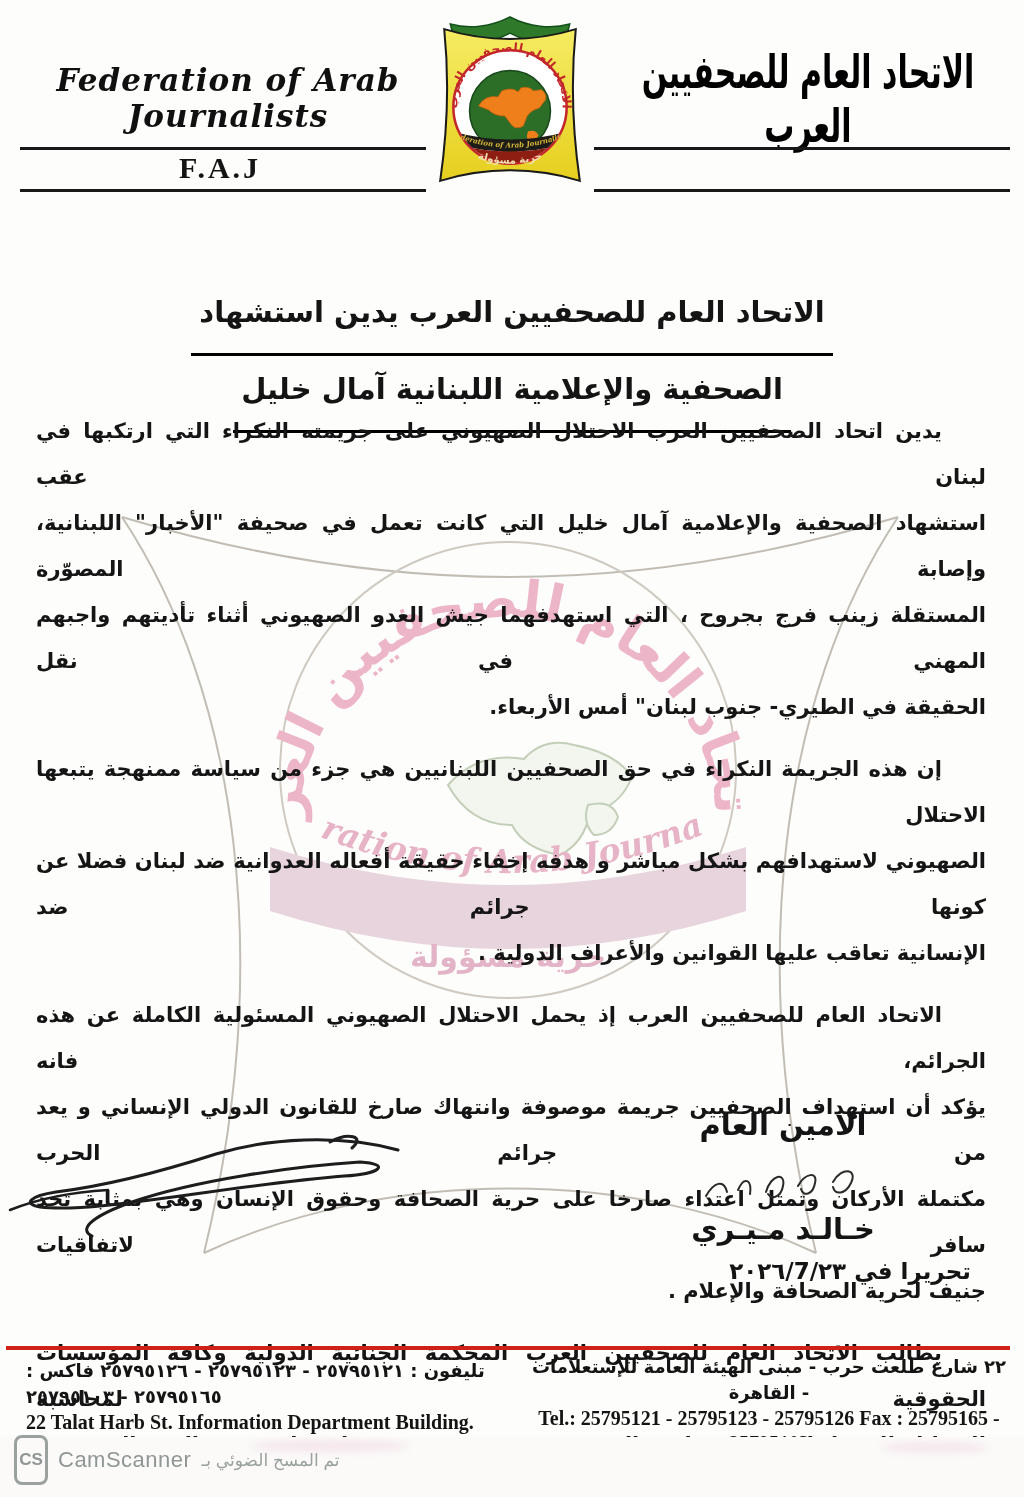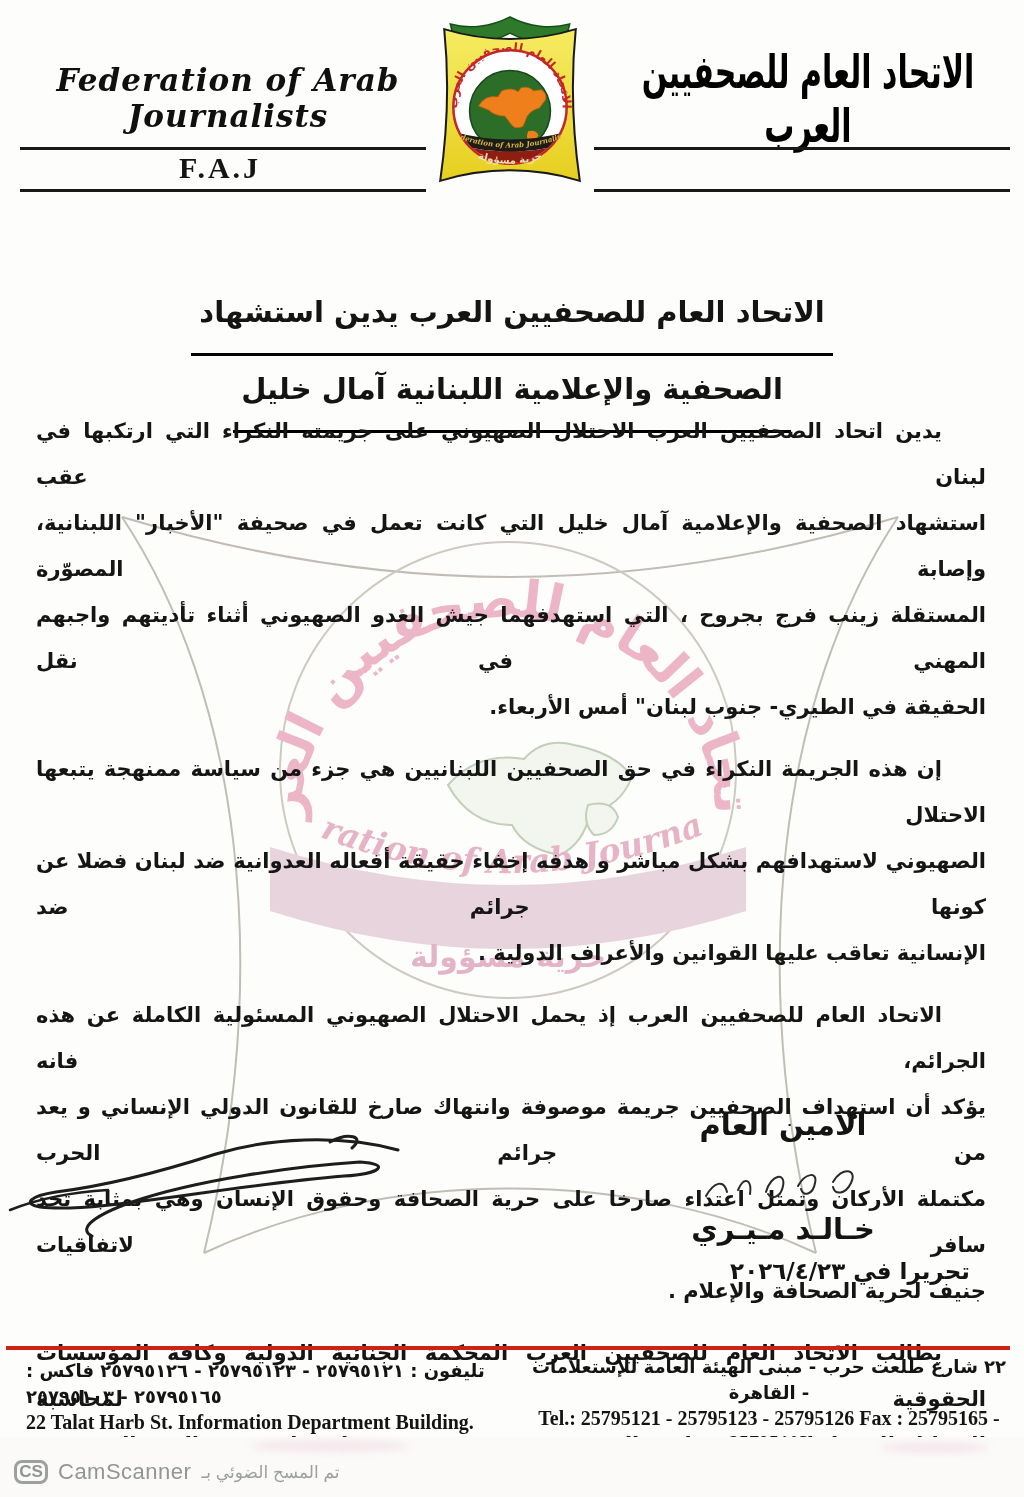--- a/index.html
+++ b/index.html
@@ -61,21 +61,21 @@
   .f-link{font-family:"Liberation Serif",serif;font-weight:700;font-size:21px;
           color:#2233bb;text-decoration:underline;letter-spacing:1px;}
   .f-mail-line{font-family:"Liberation Serif",serif;font-weight:700;font-size:20px;}
   .f-mail-line .mail{color:#2233bb;text-decoration:underline;}
 
   
   .scanbar{left:0;bottom:0;width:1024px;height:60px;background:#fbfaf9;z-index:4;}
   .smudge{position:absolute;background:rgba(225,170,195,.28);border-radius:50%;filter:blur(4px);}
   .scan-inner{position:absolute;left:14px;bottom:12px;display:flex;align-items:center;gap:10px;
               color:#8f9694;font-family:"Liberation Sans",sans-serif;}
-  .cs-badge{width:34px;height:24px;border:3px solid #9aa19f;border-radius:8px;
+  .cs-badge{width:34px;height:50px;border:3px solid #9aa19f;border-radius:8px;
             display:flex;align-items:center;justify-content:center;
             font-weight:700;font-size:17px;color:#8f9694;box-sizing:border-box;}
   .cs-brand{font-size:22px;letter-spacing:.5px;text-align:right;}
   .cs-note{direction:rtl;font-size:17px;color:#99a19e;}
 </style>
 </head>
 <body>
 
 <div class="page">
 
@@ -182,21 +182,21 @@
   <div class="abs sig sig-left">
   </div>
 
   <div class="abs sig sig-right">
     <div class="sig-title">الامين العام</div>
     <svg class="hand-sig" width="190" height="52" viewBox="0 0 190 52" aria-hidden="true">
       <path d="M18,44 C26,30 36,27 39,40 M50,38 C56,24 64,27 62,42 M78,40 C83,22 98,20 95,34 C93,45 84,48 80,42 M110,34 C117,21 130,19 127,31 C125,43 115,45 113,37 M145,30 C154,14 170,17 163,31 C157,43 147,43 145,35" fill="none" stroke="#2a2a2a" stroke-width="2" stroke-linecap="round"></path>
     </svg>
     <div class="sig-name">خـالـد مـيـري</div>
   </div>
-  <div class="abs date-line">تحريرا في ٢٠٢٦/٤/٢٣</div>
+  <div class="abs date-line">تحريرا في ٢٠٢٦/7/٢٣</div>
 
   <div class="abs redline"></div>
 
   <div class="abs footer-left">
     <div class="f-ar">تليفون : ٢٥٧٩٥١٢١ - ٢٥٧٩٥١٢٣ - ٢٥٧٩٥١٢٦    فاكس : ٢٥٧٩٥١٦٥ - ٢٥٧٩٥١٠٣</div>
     <div class="f-en">22 Talat Harb St. Information Department Building. Cairo - Egypt</div>
     <div class="f-link">http://www.faj.org.eg</div>
   </div>
 
   <div class="abs footer-right">

